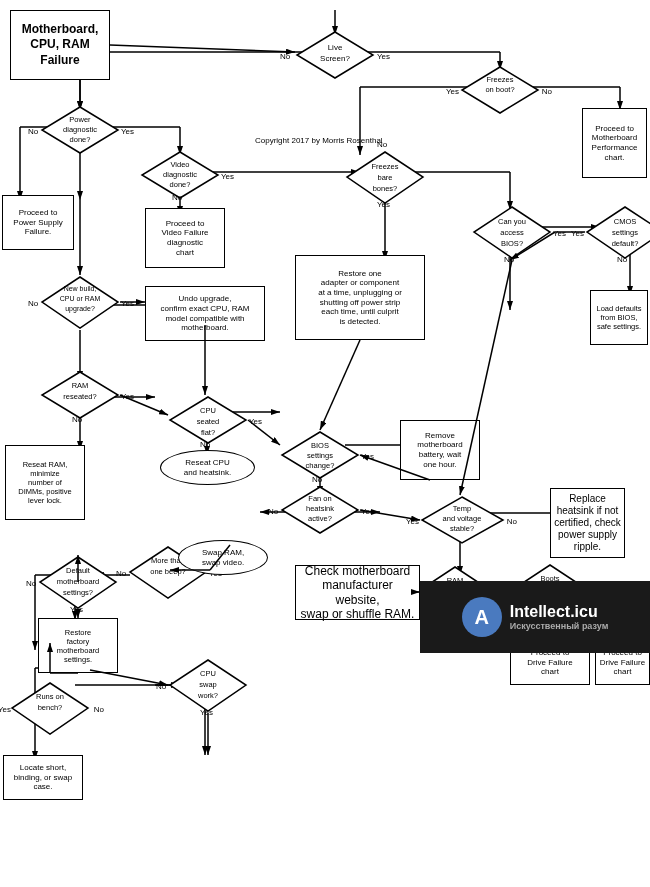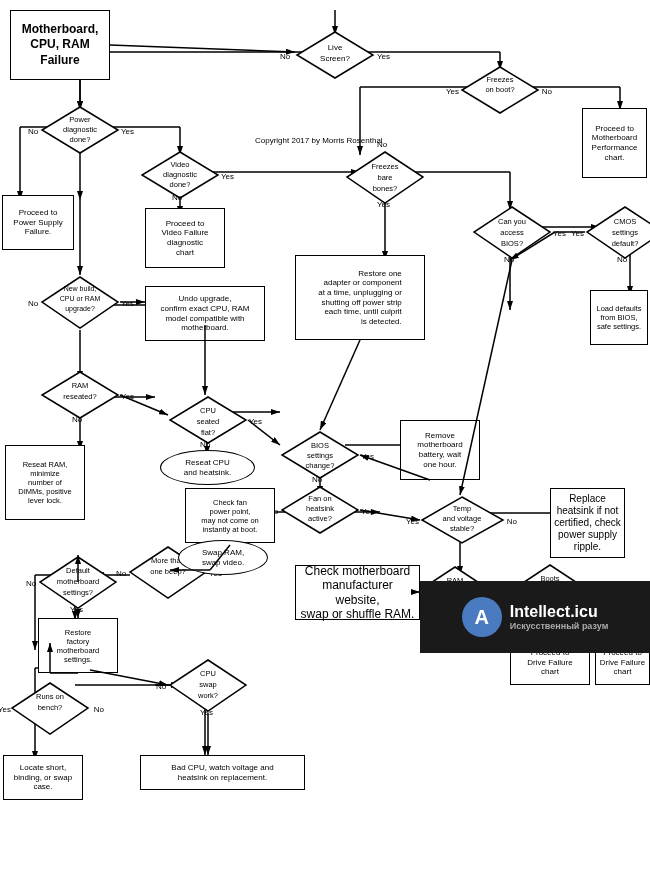--- a/index.html
+++ b/index.html
@@ -305,21 +305,21 @@
       <text x="40" y="41" text-anchor="middle" font-size="7.5">default?</text>
     </svg>
     <span style="position:absolute;left:-14px;top:24px;font-size:8px;">Yes</span>
     <span style="position:absolute;left:32px;top:50px;font-size:8px;">No</span>
   </div>
 
   <div class="shape rect" style="left:590px; top:290px; width:58px; height:55px; font-size:7.5px;">
     <span>Load defaults<br>from BIOS,<br>safe settings.</span>
   </div>
 
-  <div class="shape rect" style="left:295px; top:255px; width:130px; height:85px; font-size:8px;text-align:right;">
+  <div class="shape rect" style="left:295px; top:255px; width:130px; height:85px; font-size:8px;">
     <span>Restore one<br>adapter or component<br>at a time, unplugging or<br>shutting off power strip<br>each time, until culprit<br>is detected.</span>
   </div>
 
   <div style="position:absolute; left:40px; top:275px; width:80px; height:55px;">
     <svg width="80" height="55">
       <polygon points="40,2 78,27 40,53 2,27" fill="white" stroke="black" stroke-width="1.5"></polygon>
       <text x="40" y="16" text-anchor="middle" font-size="7">New build,</text>
       <text x="40" y="26" text-anchor="middle" font-size="7">CPU or RAM</text>
       <text x="40" y="36" text-anchor="middle" font-size="7">upgrade?</text>
     </svg>
@@ -396,23 +396,20 @@
       <text x="42" y="36" text-anchor="middle" font-size="7.5">stable?</text>
     </svg>
     <span style="position:absolute;left:-14px;top:22px;font-size:8px;">Yes</span>
     <span style="position:absolute;right:-12px;top:22px;font-size:8px;">No</span>
   </div>
 
   <div class="shape rect" style="left:550px; top:488px; width:75px; height:70px; font-size:10px;">
     <span>Replace<br>heatsink if not<br>certified, check<br>power supply<br>ripple.</span>
   </div>
 
-  <div class="shape rect" style="left:185px; top:488px; width:90px; height:55px; font-size:7.5px;">
-    <span>Check fan<br>power point,<br>may not come on<br>instantly at boot.</span>
-  </div>
 
   <div style="position:absolute; left:128px; top:545px; width:80px; height:55px;">
     <svg width="80" height="55">
       <polygon points="40,2 78,27 40,53 2,27" fill="white" stroke="black" stroke-width="1.5"></polygon>
       <text x="40" y="18" text-anchor="middle" font-size="7.5">More than</text>
       <text x="40" y="29" text-anchor="middle" font-size="7.5">one beep?</text>
     </svg>
     <span style="position:absolute;left:-12px;top:24px;font-size:8px;">No</span>
     <span style="position:absolute;right:-14px;top:24px;font-size:8px;">Yes</span>
   </div>
@@ -488,23 +485,20 @@
       <text x="40" y="40" text-anchor="middle" font-size="7.5">work?</text>
     </svg>
     <span style="position:absolute;left:32px;top:50px;font-size:8px;">Yes</span>
     <span style="position:absolute;left:-12px;top:24px;font-size:8px;">No</span>
   </div>
 
   <div class="shape rect" style="left:3px; top:755px; width:80px; height:45px; font-size:8px;">
     <span>Locate short,<br>binding, or swap<br>case.</span>
   </div>
 
-  <div class="shape rect" style="left:140px; top:755px; width:165px; height:35px; font-size:8px;">
-    <span>Bad CPU, watch voltage and<br>heatsink on replacement.</span>
-  </div>
 
 
   <div class="watermark" style="width:230px; height:72px;">
     <div class="watermark-logo">
       <div class="watermark-icon">
         <span>A</span>
       </div>
       <div class="watermark-text">
         <span class="main-text">Intellect.icu</span>
         <span class="sub-text">Искусственный разум</span>

